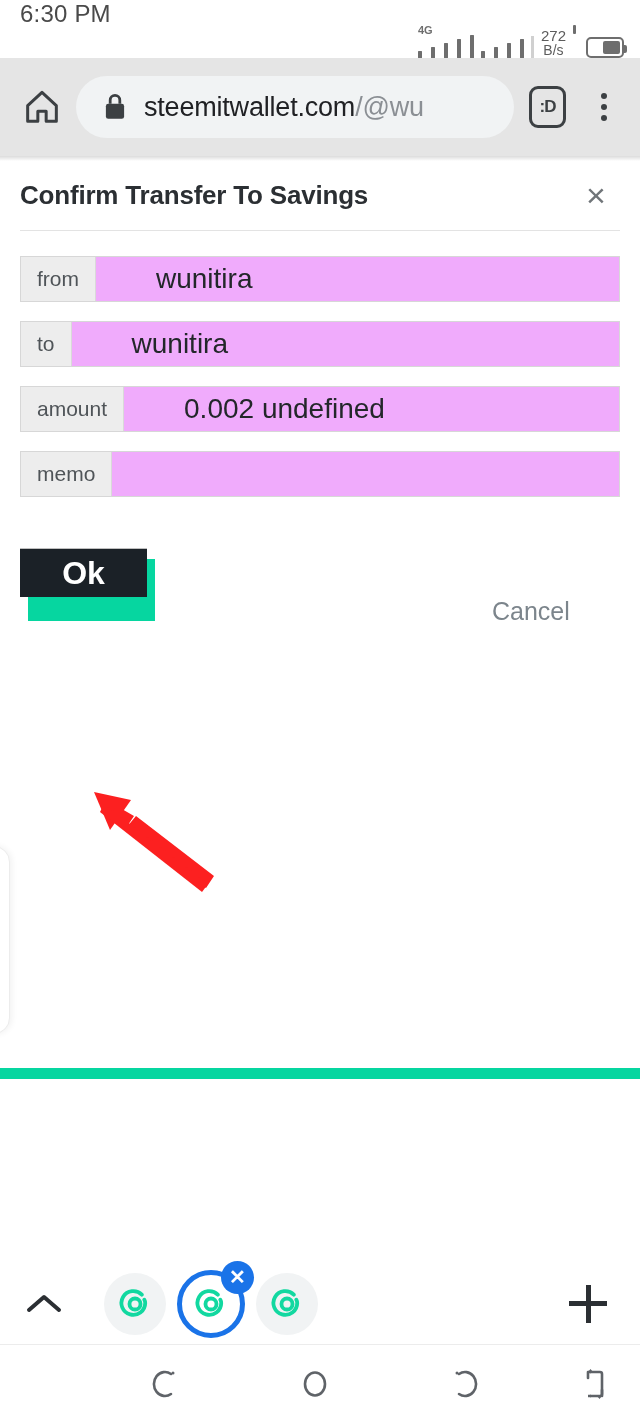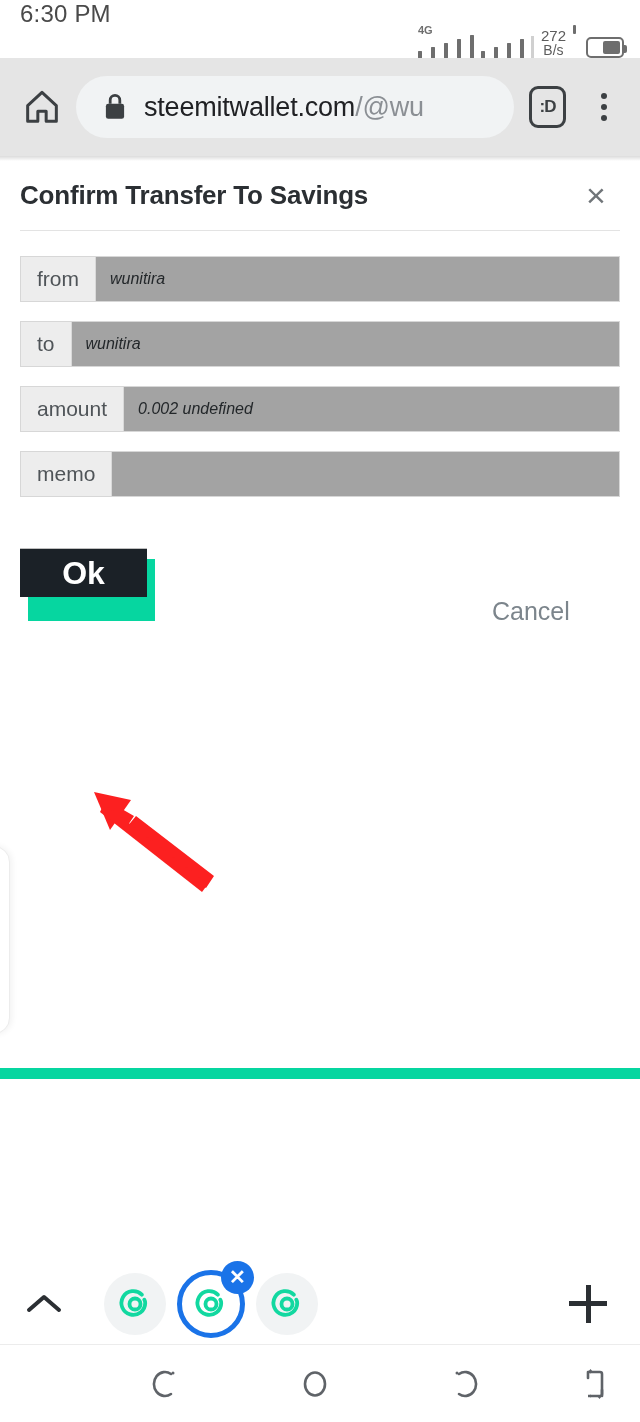--- a/index.html
+++ b/index.html
@@ -143,36 +143,37 @@
     width: 600px; height: 1px; background: #e3e3e3;
   }
 
   .field-rows {
     position: absolute; left: 20px; top: 95px; width: 600px;
   }
   .field-row {
     display: flex; align-items: stretch;
     height: 46px; margin-bottom: 19px;
     border: 1px solid #d7d7d7;
-    background: #a3a3a3;
+    background: #f0abfc;
+    gap: 46px;
   }
   .field-label {
     background: #ededed;
     border-right: 1px solid #d9d9d9;
     display: flex; align-items: center;
     padding: 0 16px;
     font-size: 21px; color: #4f5458;
     white-space: nowrap;
   }
   .field-value {
     flex: 1;
     display: flex; align-items: center;
     padding: 0 14px;
-    font-size: 16px; color: #23272a;
-    white-space: nowrap; overflow: hidden; font-style: italic;
+    font-size: 28px; color: #23272a;
+    white-space: nowrap; overflow: hidden;
   }
 
   .actions {
     position: absolute; left: 0; top: 388px; width: 640px; height: 70px;
   }
   .ok-wrap { position: absolute; left: 20px; top: 0; }
   .ok-shadow {
     position: absolute; left: 8px; top: 10px;
     width: 127px; height: 62px;
     background: #06d6a0;

